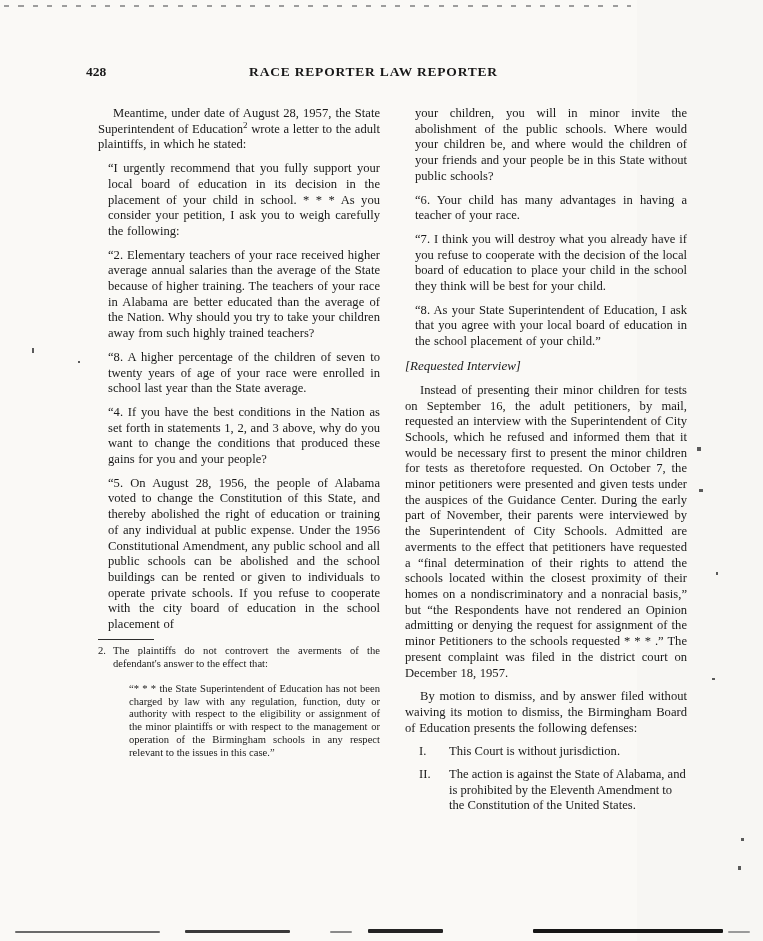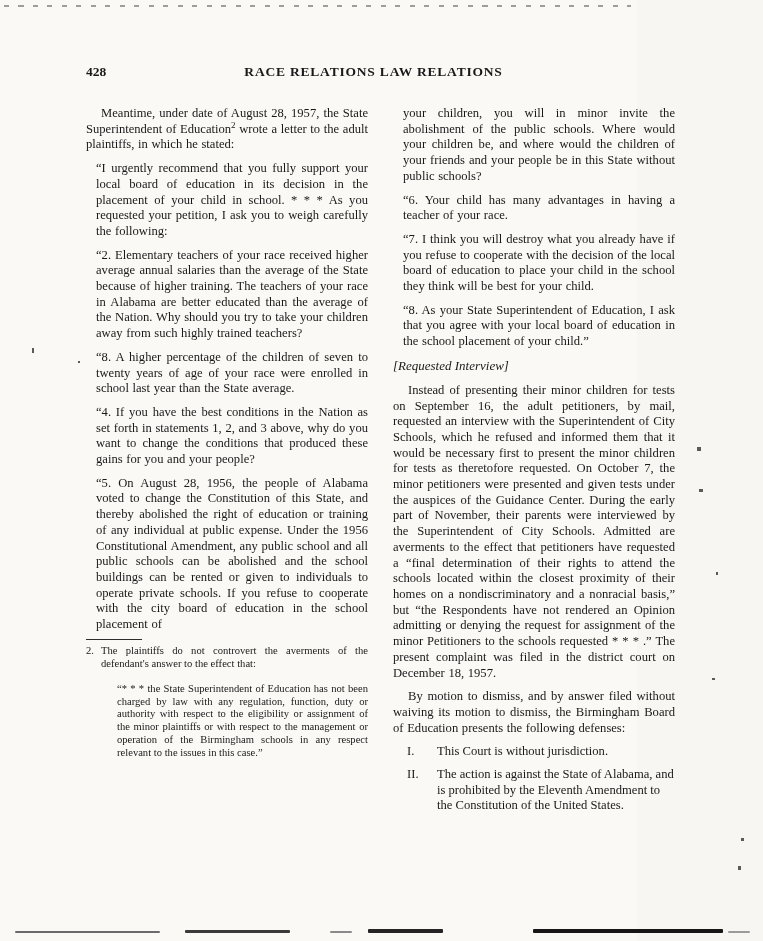--- a/index.html
+++ b/index.html
@@ -31,21 +31,21 @@
   }
   .page-num { font-weight: bold; font-size: 13.5px; width: 90px; }
   .running-title {
     flex: 1; text-align: center; font-weight: bold;
     font-size: 13.5px; letter-spacing: .8px; white-space: nowrap;
     transform: translateX(-14px);
   }
 
   
   .columns {
-    position: absolute; top: 106px; left: 86px; width: 589px;
+    position: absolute; top: 106px; left: 98px; width: 589px;
     display: flex; gap: 25px;
   }
   .col { width: 289px; }
 
   p.body-par {
     font-size: 12.6px; line-height: 15.7px;
     text-align: justify; margin: 0 0 8px 0;
     word-spacing: .5px;
   }
   .indent-first { text-indent: 15px; }
@@ -72,30 +72,30 @@
 </style>
 </head>
 <body>
 
 <div class="page">
 
   <div class="dotted-top"></div>
 
   <div class="header">
     <span class="page-num">428</span>
-    <span class="running-title">RACE RELATIONS LAW RELATIONS</span>
+    <span class="running-title">RACE REPORTER LAW REPORTER</span>
     <span style="width:76px"></span>
   </div>
 
   <div class="columns">
 
     <div class="col">
       <p class="body-par indent-first"><span>Meantime, under date of August 28, 1957, the State Superintendent of Education</span><sup>2</sup><span> wrote a letter to the adult plaintiffs, in which he stated:</span></p>
 
-      <p class="body-par quote">“I urgently recommend that you fully support your local board of education in its decision in the placement of your child in school. * * * As you requested your petition, I ask you to weigh carefully the following:</p>
+      <p class="body-par quote">“I urgently recommend that you fully support your local board of education in its decision in the placement of your child in school. * * * As you consider your petition, I ask you to weigh carefully the following:</p>
       <p class="body-par quote">“2. Elementary teachers of your race received higher average annual salaries than the average of the State because of higher training.  The teachers of your race in Alabama are better educated than the average of the Nation.  Why should you try to take your children away from such highly trained teachers?</p>
       <p class="body-par quote">“8. A higher percentage of the children of seven to twenty years of age of your race were enrolled in school last year than the State average.</p>
       <p class="body-par quote">“4. If you have the best conditions in the Nation as set forth in statements 1, 2, and 3 above, why do you want to change the conditions that produced these gains for you and your people?</p>
       <p class="body-par quote" style="margin-bottom:0">“5. On August 28, 1956, the people of Alabama voted to change the Constitution of this State, and thereby abolished the right of education or training of any individual at public expense.  Under the 1956 Constitutional Amendment, any public school and all public schools can be abolished and the school buildings can be rented or given to individuals to operate private schools.  If you refuse to cooperate with the city board of education in the school placement of</p>
 
       <div class="fn-rule"></div>
       <div class="footnote">
         <div class="fn-row">
           <span class="fn-marker">2.</span>
           <div class="fn-body">

